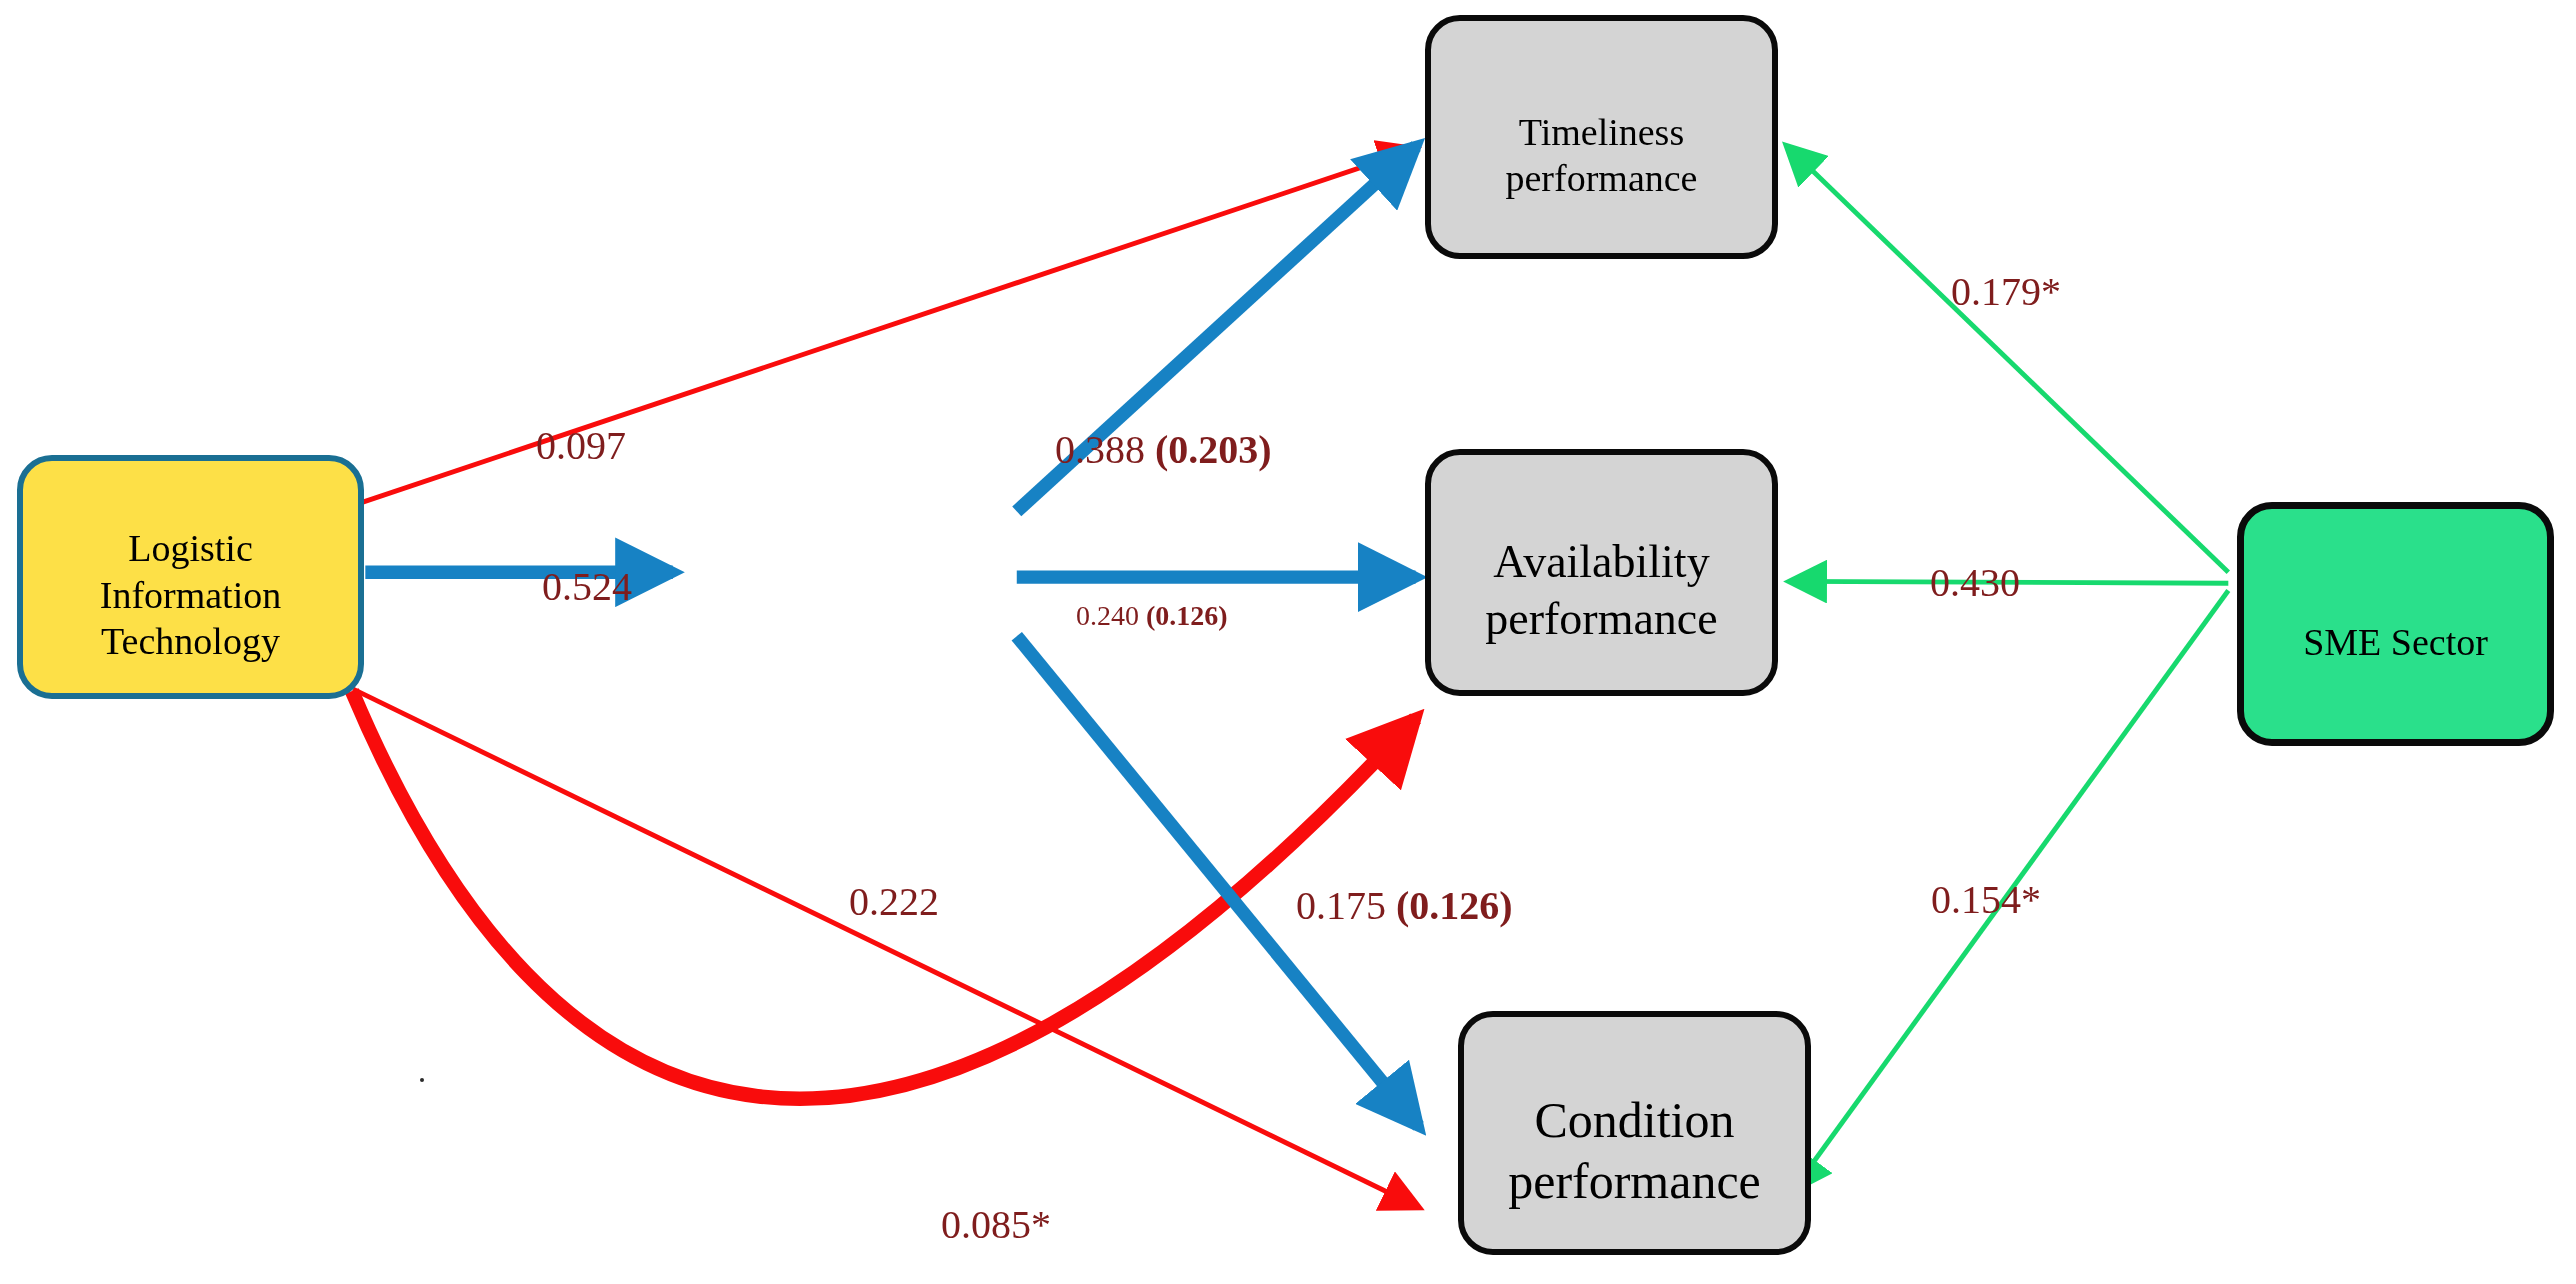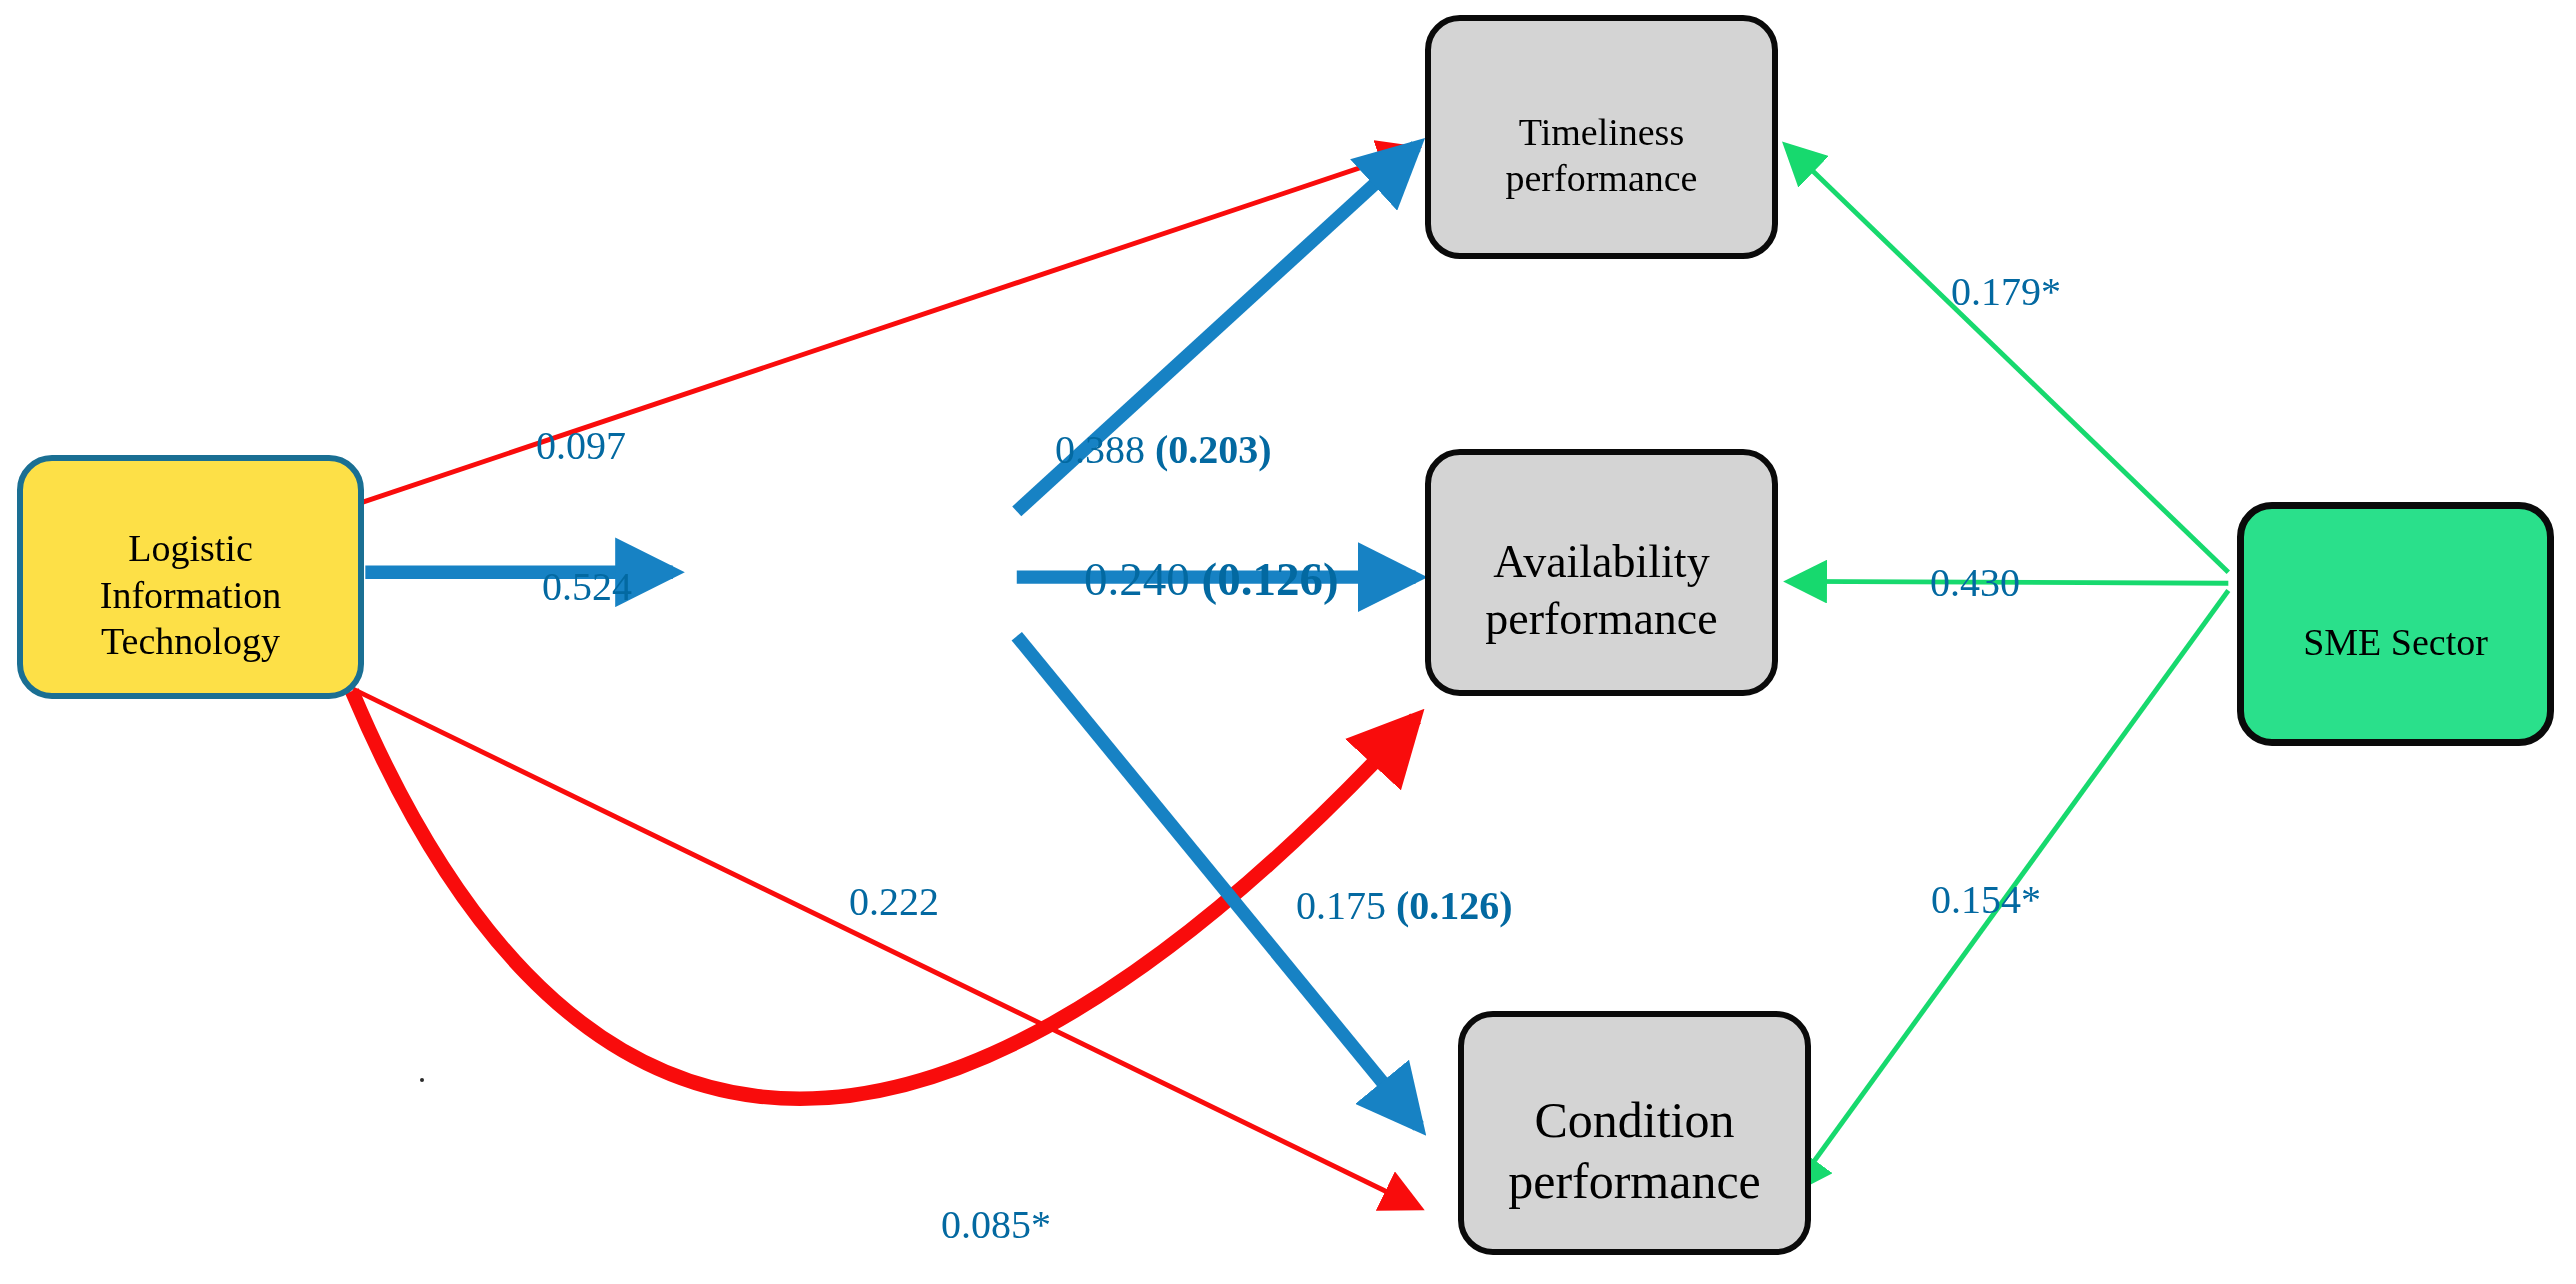--- a/index.html
+++ b/index.html
@@ -5,21 +5,21 @@
   html,body{margin:0;padding:0;background:#ffffff;}
   body{font-family:"Liberation Serif",serif;}
   #stage{position:relative;width:2576px;height:1284px;background:#fff;overflow:hidden;}
   #wires{position:absolute;left:0;top:0;width:2576px;height:1284px;}
   .node{position:absolute;box-sizing:border-box;display:flex;align-items:center;justify-content:center;text-align:center;border-radius:35px;line-height:1.22;color:#000;}
   .node .nlabel{display:block;width:100%;padding:0 6px;white-space:pre-line;margin-top:36px;}
   .n-lit{background:#fde047;border:6.7px solid #1a6f93;align-items:center;}
   .n-rn{background:#66d6f6;border:6.7px solid #0a0a0a;}
   .n-perf{background:#d4d4d4;border:6.7px solid #0a0a0a;}
   .n-sme{background:#2ae08b;border:7.3px solid #0a0a0a;justify-content:center;}
-  .elabel{position:absolute;color:#0369a1;white-space:nowrap;}
+  .elabel{position:absolute;color:#7f1d1d;white-space:nowrap;}
   .elabel b{font-weight:bold;}
   .dot{position:absolute;width:4.3px;height:4.3px;background:#2b2b2b;border-radius:50%;}
 </style>
 </head>
 <body>
 
 <div id="stage">
 
   <svg id="wires" viewBox="0 0 4231 2109">
     <defs>
@@ -97,21 +97,21 @@
   </div>
 
   <div class="elabel" style="left:941px;top:1201px;font-size:40px;">
     <span>0.085*</span>
   </div>
 
   <div class="elabel" style="left:1055px;top:426px;font-size:40px;">
     <span>0.388 </span><b>(0.203)</b>
   </div>
 
-  <div class="elabel" style="left:1076px;top:552px;font-size:47px;margin-left:8px;">
+  <div class="elabel" style="left:1076px;top:600px;font-size:28px;">
     <span>0.240 </span><b>(0.126)</b>
   </div>
 
   <div class="elabel" style="left:1296px;top:882px;font-size:40px;">
     <span>0.175 </span><b>(0.126)</b>
   </div>
 
   <div class="elabel" style="left:1951px;top:268px;font-size:40px;">
     <span>0.179*</span>
   </div>

